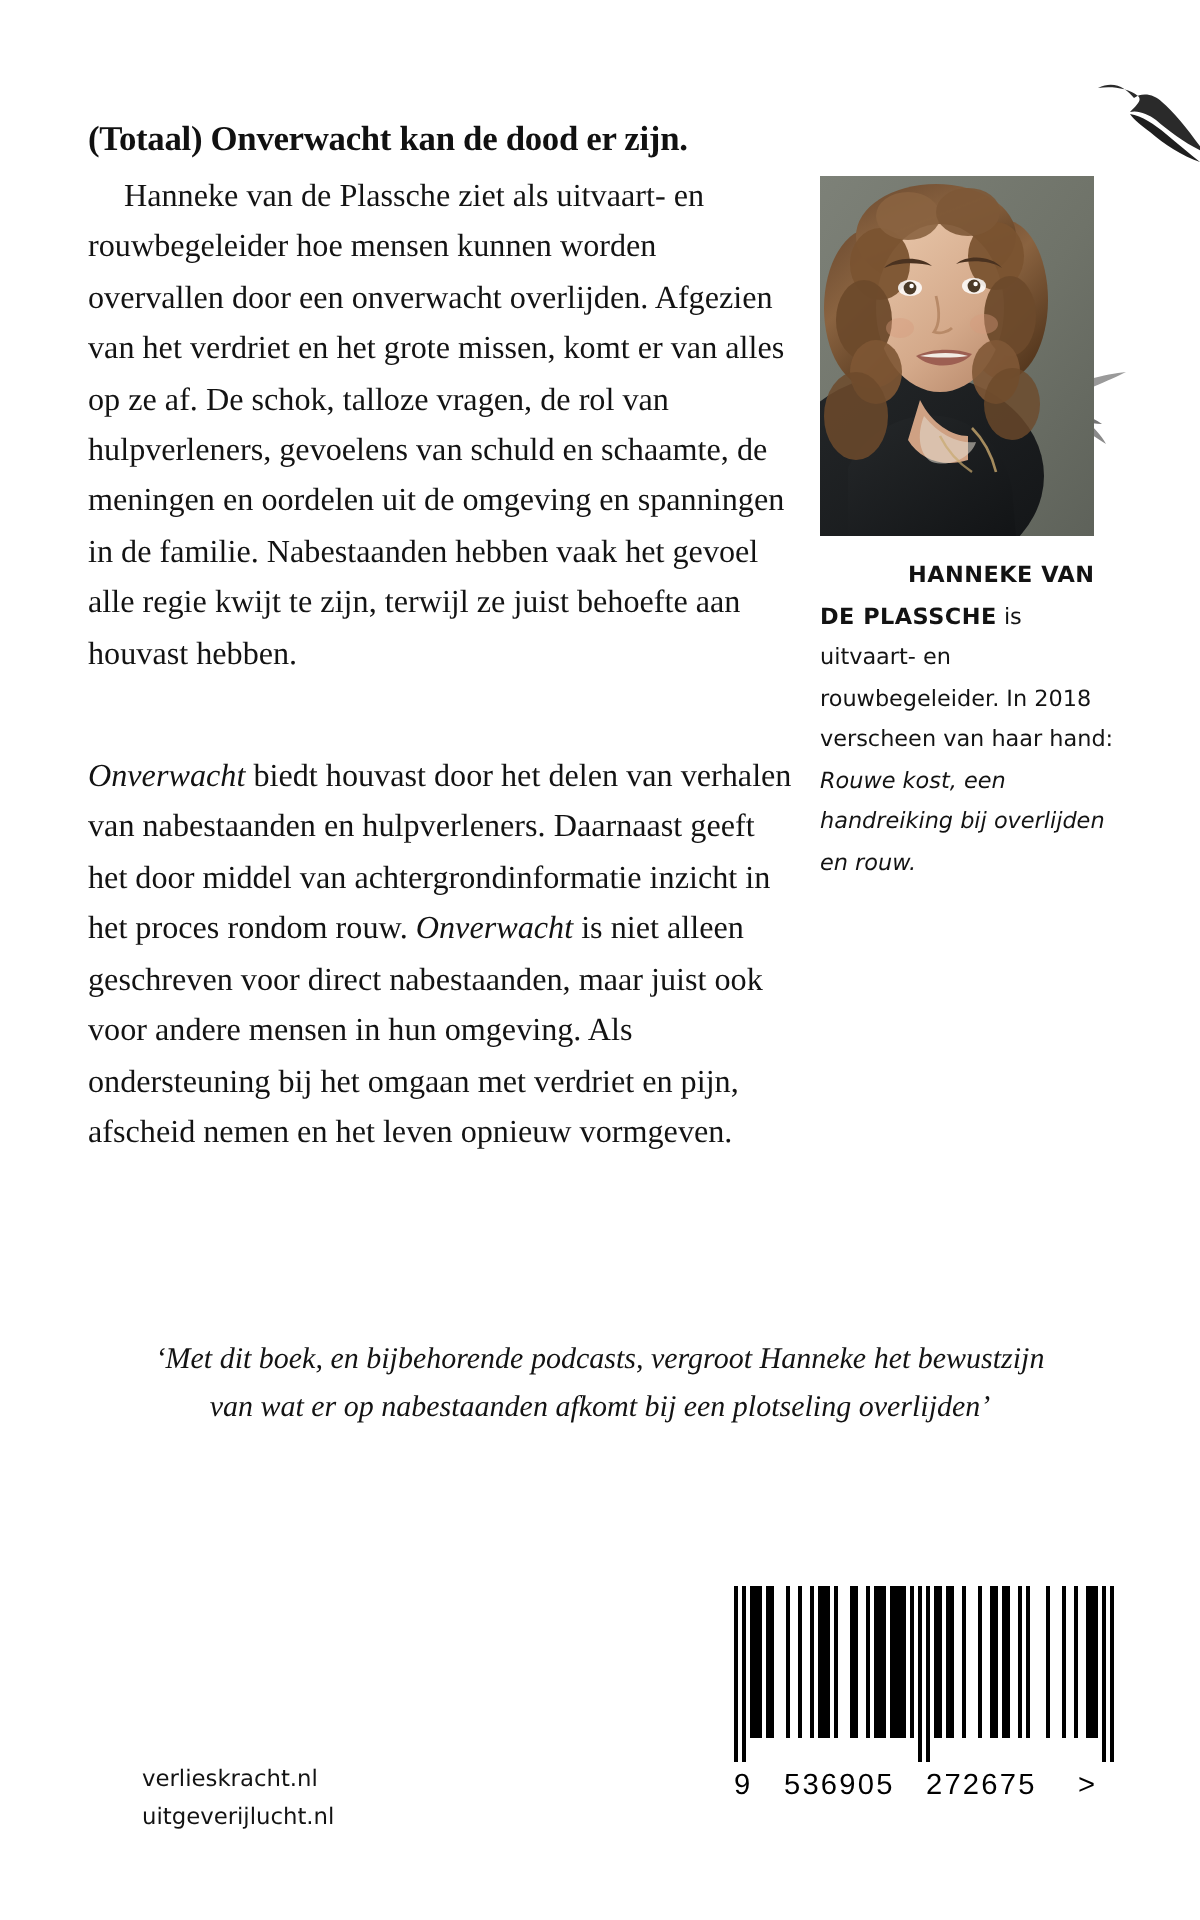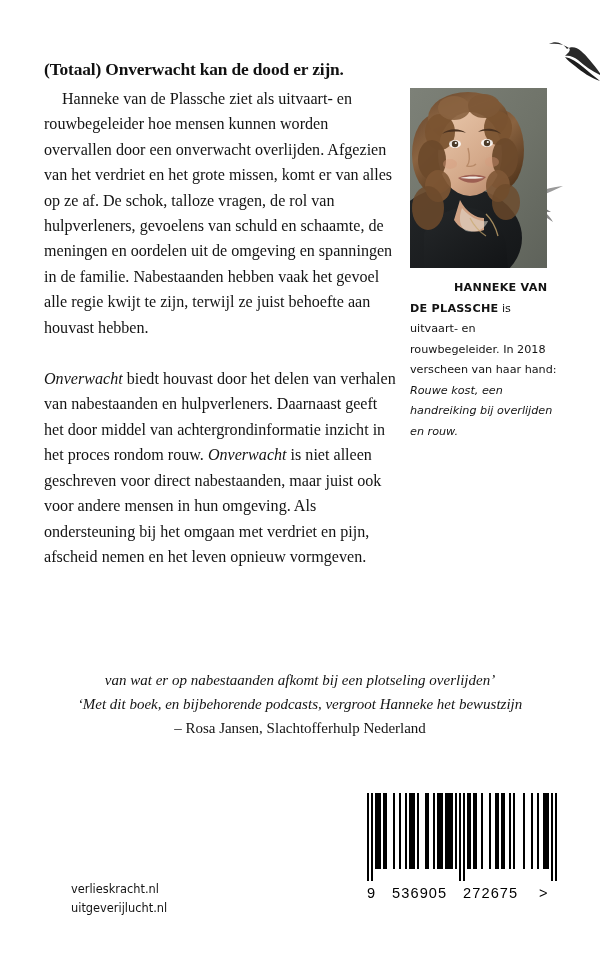--- a/index.html
+++ b/index.html
@@ -25,21 +25,21 @@
   }
 
   
   .body-col {
     position:absolute; left:44px; top:86px; width:352px;
     font-size:16.1px; line-height:25.4px; color:#131313;
     text-align:left;
   }
   .body-col p { margin:0; }
   .body-col p.indent { text-indent:18px; }
-  .body-col p.gap { margin-top:26px; }
+  .body-col p.gap { margin-top:36px; }
   .body-col i { font-style:italic; }
 
   
   .photo {
     position:absolute; left:410px; top:88px; width:137px; height:180px;
     overflow:hidden; background:#6d7268;
   }
   .photo svg { display:block; width:137px; height:180px; }
 
   
@@ -171,23 +171,22 @@
       <ellipse cx="18" cy="120" rx="16" ry="22" fill="#6d4a2b" opacity="0.85"></ellipse>
       <ellipse cx="96" cy="114" rx="14" ry="18" fill="#6d4a2b" opacity="0.8"></ellipse>
     </svg>
   </div>
 
   <div class="bio">
     <span class="nm">HANNEKE VAN DE PLASSCHE</span><span> is uitvaart- en rouwbegeleider. In 2018 verscheen van haar hand: </span><i>Rouwe kost, een handreiking bij overlijden en rouw.</i>
   </div>
 
   <div class="quote">
+    <span class="ln">‘Met dit boek, en bijbehorende podcasts, vergroot Hanneke het bewustzijn</span>
     <span class="ln">van wat er op nabestaanden afkomt bij een plotseling overlijden’</span>
-    <span class="ln">‘Met dit boek, en bijbehorende podcasts, vergroot Hanneke het bewustzijn</span>
-    <span class="attr">– Rosa Jansen, Slachtofferhulp Nederland</span>
   </div>
 
   <div class="urls">
     <div>verlieskracht.nl</div>
     <div>uitgeverijlucht.nl</div>
   </div>
 
   <div class="barcode">
     <div class="bc-bars" id="bc-bars">
         <span class="tall" style="left: 0px; width: 1.75px;"></span>

